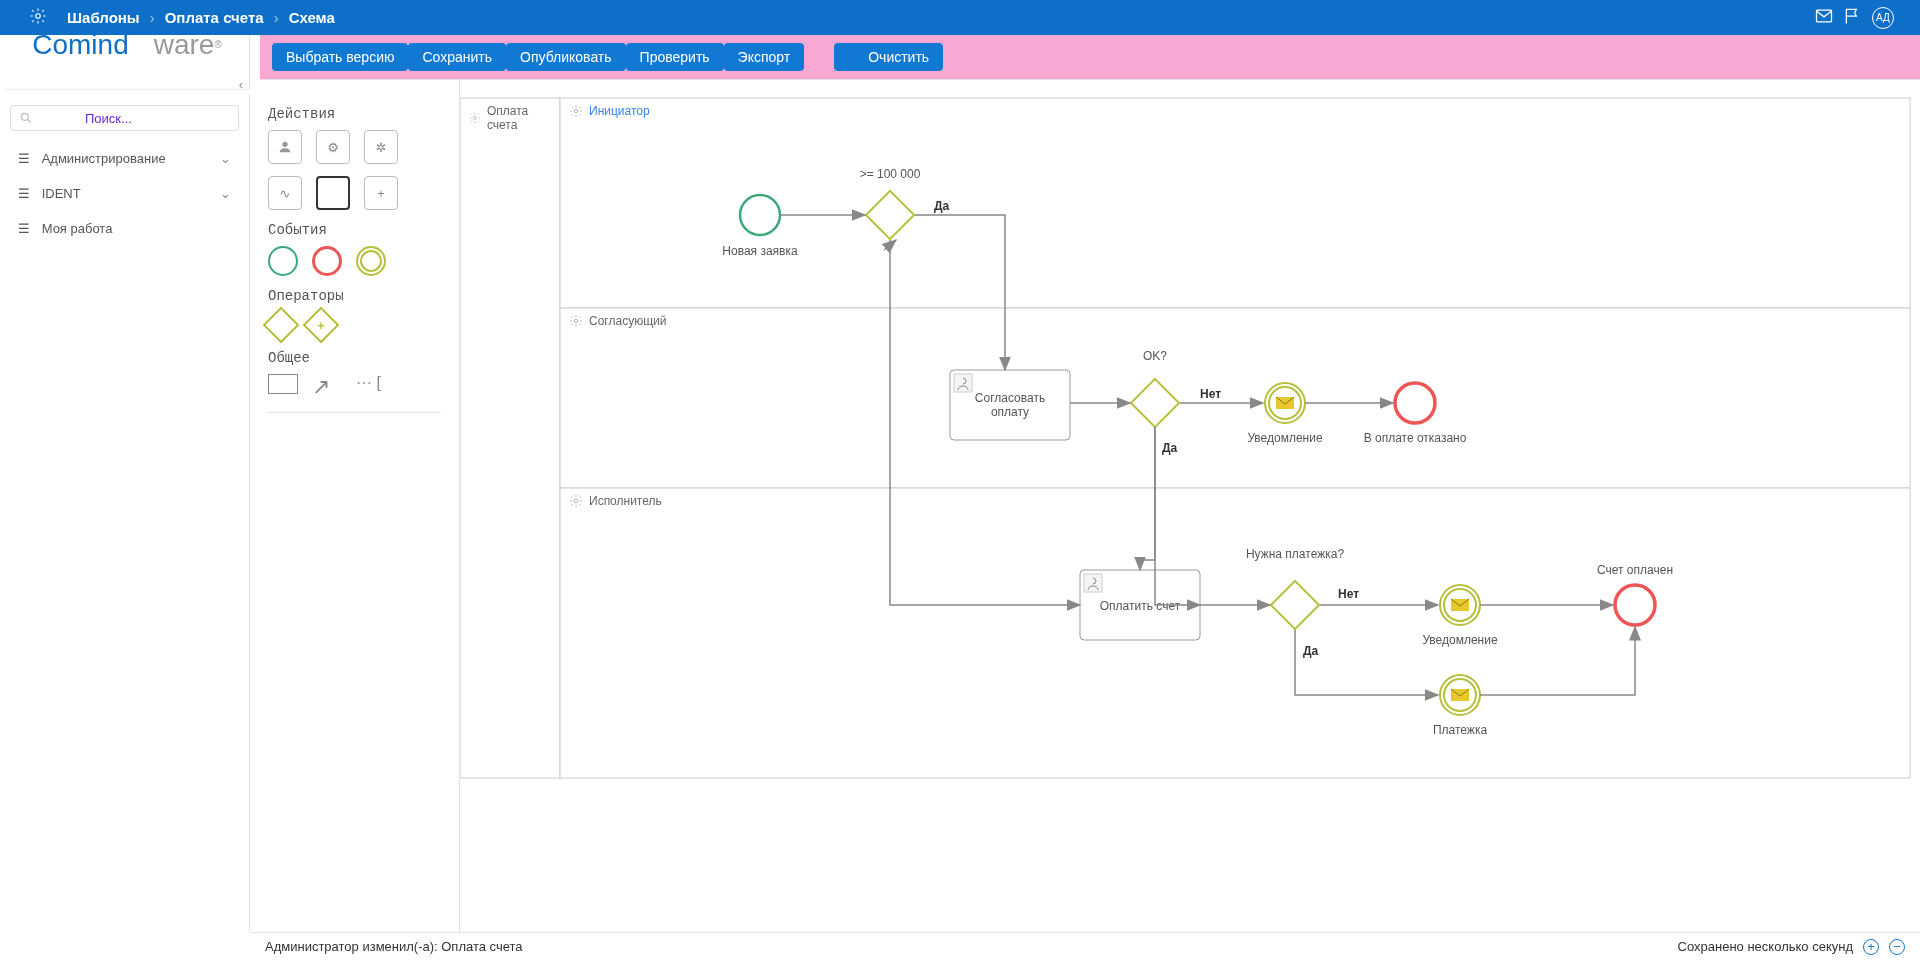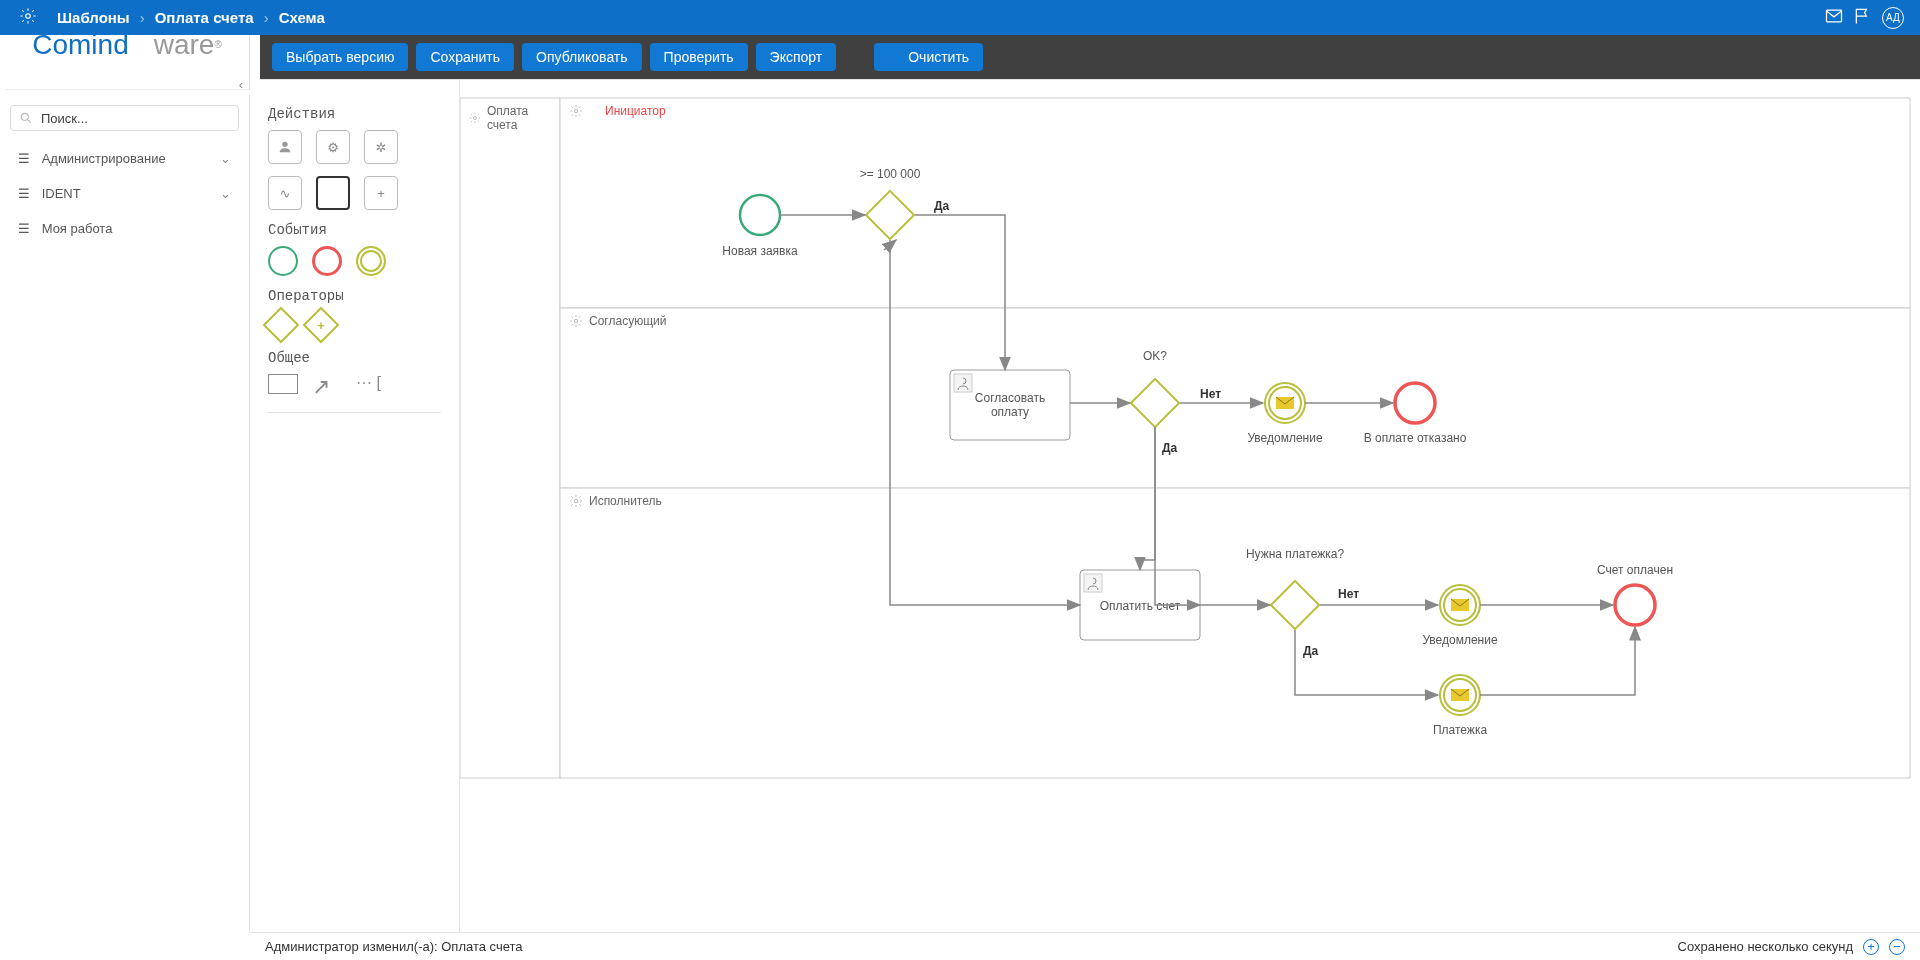--- a/index.html
+++ b/index.html
@@ -1,28 +1,28 @@
 <!DOCTYPE html>
 <html><head>
 <meta charset="utf-8">
 <style>
   *{box-sizing:border-box;margin:0;padding:0;font-family:Arial,Helvetica,sans-serif;}
   html,body{width:1920px;height:960px;background:#fff;overflow:hidden;font-size:13px;color:#333;}
   
-  .hdr{position:absolute;left:0;top:0;right:0;height:35px;background:#0d6fc8;color:#fff;display:flex;align-items:center;padding:0 16px;}
+  .hdr{position:absolute;left:0;top:0;right:0;height:35px;background:#0d6fc8;color:#fff;display:flex;align-items:center;padding:0 26px;}
   .hdr .crumbs{display:flex;align-items:center;gap:10px;margin-left:260px;font-weight:bold;font-size:15px;}
   .hdr .crumbs .sep{opacity:.6;font-weight:normal;}
   .hdr .ricons{margin-left:auto;display:flex;gap:9px;align-items:center;}
   .logo{position:absolute;left:5px;top:0;width:245px;height:90px;background:#fff;border-right:1px solid #e3e3e3;border-bottom:1px solid #eee;display:flex;align-items:center;justify-content:center;font-size:28px;font-weight:normal;}
   .logo .c1{color:#0d6fc8;}
   .logo .c2{color:#999;margin-left:25px;}
   .logo sup{font-size:10px;color:#999;vertical-align:top;}
   .collapse{position:absolute;left:232px;top:75px;width:18px;height:18px;color:#888;display:flex;align-items:center;justify-content:center;}
   
-  .tbar{position:absolute;left:260px;top:35px;right:0;height:45px;display:flex;align-items:center;gap:8px;padding:0 12px;background:#404040;border-bottom:1px solid #e3e3e3;}
+  .tbar{position:absolute;left:260px;top:35px;right:0;height:45px;display:flex;align-items:center;padding:0 12px;background:#f9a8d4;border-bottom:1px solid #e3e3e3;}
   .tbar button{background:#1178d4;color:#fff;border:none;border-radius:4px;padding:6px 14px;font-size:14px;}
   
   .lnav{position:absolute;left:0;top:95px;width:250px;bottom:28px;border-right:1px solid #e3e3e3;background:#fff;}
   .search{margin:10px;display:flex;align-items:center;gap:8px;border:1px solid #ddd;border-radius:4px;height:26px;padding:0 8px;color:#aaa;}
   .navitem{display:flex;align-items:center;gap:12px;padding:10px 18px;color:#555;}
   .navitem .chv{margin-left:auto;color:#888;}
   
   .palette{position:absolute;left:250px;top:80px;width:210px;bottom:28px;background:#fff;border-right:1px solid #e3e3e3;padding:16px 18px;}
   .pal-h{font-size:14px;color:#555;margin:10px 0 8px;font-family:Liberation Mono, monospace;}
   .pal-row{display:flex;gap:14px;margin-bottom:12px;}
@@ -93,21 +93,21 @@
   <button>Экспорт</button>
   <button style="margin-left:30px;padding-left:34px;">Очистить</button>
 </div>
 
 <div class="lnav">
   <div class="search">
     <svg width="14" height="14" viewBox="0 0 24 24" stroke="#bbb" fill="none" stroke-width="2">
         <circle cx="10" cy="10" r="6"></circle>
         <path d="M20 20l-5-5"></path>
       </svg>
-    <span style="color:#404040;">Поиск...</span>
+    <span style="color:#6d28d9;margin-left:44px;">Поиск...</span>
   </div>
   <div class="navitem">
     <span>☰</span>
     <span>Администрирование</span>
     <span class="chv">⌄</span>
   </div>
   <div class="navitem">
     <span>☰</span>
     <span>IDENT</span>
     <span class="chv">⌄</span>
@@ -172,21 +172,21 @@
       <svg width="14" height="14" viewBox="0 0 24 24" stroke="#aaa" fill="none" stroke-width="1.5">
             <circle cx="12" cy="12" r="3"></circle>
             <path d="M12 2v3M12 19v3M4.2 4.2l2.1 2.1M17.7 17.7l2.1 2.1M2 12h3M19 12h3M4.2 19.8l2.1-2.1M17.7 6.3l2.1-2.1"></path>
           </svg>
       <span>Оплата счета</span>
     </div>
   </foreignObject>
 
   <rect x="100" y="18" width="1350" height="210" fill="#fff" stroke="#ccc"></rect>
   <foreignObject x="103" y="18" width="200" height="30">
-    <div xmlns="http://www.w3.org/1999/xhtml" style="display:flex;align-items:center;gap:22px;font-size:12px;color:#ef4444;padding:6px;">
+    <div xmlns="http://www.w3.org/1999/xhtml" style="display:flex;align-items:center;gap:6px;font-size:12px;color:#3b82f6;padding:6px;">
       <svg width="14" height="14" viewBox="0 0 24 24" stroke="#aaa" fill="none" stroke-width="1.5">
             <circle cx="12" cy="12" r="3"></circle>
             <path d="M12 2v3M12 19v3M4.2 4.2l2.1 2.1M17.7 17.7l2.1 2.1M2 12h3M19 12h3M4.2 19.8l2.1-2.1M17.7 6.3l2.1-2.1"></path>
           </svg>
       <span>Инициатор</span>
     </div>
   </foreignObject>
 
   <rect x="100" y="228" width="1350" height="180" fill="#fff" stroke="#ccc"></rect>
   <foreignObject x="103" y="228" width="200" height="30">

